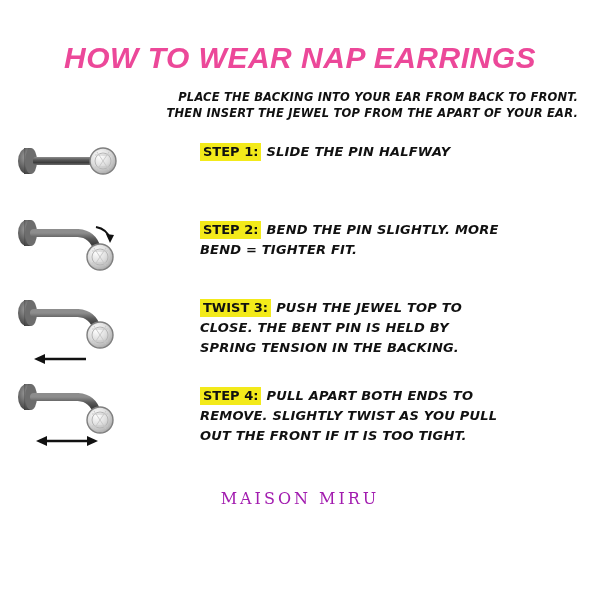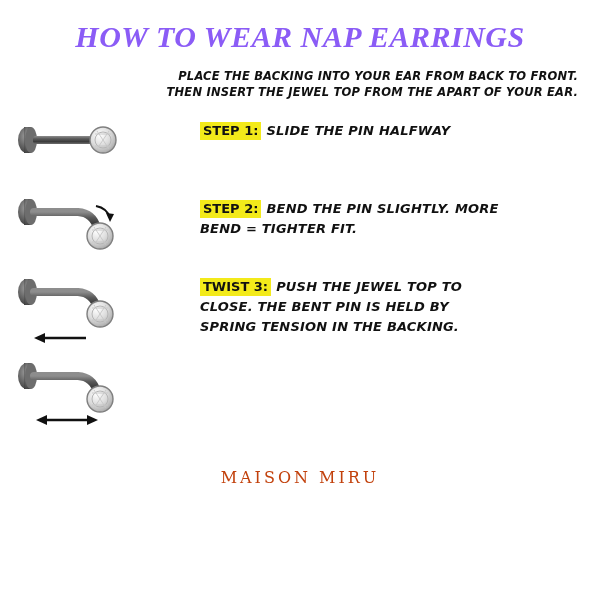--- a/index.html
+++ b/index.html
@@ -17,27 +17,27 @@
   }
   .page {
     width: 600px;
     height: 600px;
     position: relative;
     box-sizing: border-box;
     padding: 0;
   }
   .title {
     text-align: center;
-    font-family: Liberation Serif, serif;
+    font-family: Liberation Sans, sans-serif;
     font-weight: bold;
     font-style: italic;
     font-size: 30px;
     letter-spacing: 0.5px;
-    margin: 20px 0 0 0;
-    color: #8b5cf6;
+    margin: 41px 0 0 0;
+    color: #ec4899;
   }
   .subtitle {
     text-align: right;
     font-weight: bold;
     font-style: italic;
     font-size: 11.5px;
     line-height: 16px;
     letter-spacing: 0.2px;
     margin: 14px 22px 0 22px;
     color: #111;
@@ -90,21 +90,21 @@
     font-size: 11.5px;
     line-height: 17px;
     margin: 14px 34px 0 34px;
     letter-spacing: 0.1px;
   }
   .brand {
     text-align: center;
     font-size: 16px;
     letter-spacing: 3px;
     margin-top: 26px;
-    color: #c2410c;
+    color: #a21caf;
     font-family: "DejaVu Serif", serif;
   }
   svg { display: block; }
 </style>
 </head>
 <body>
 
 <div class="page">
 
   <h1 class="title">HOW TO WEAR NAP EARRINGS</h1>
@@ -225,20 +225,26 @@
           <circle cx="100" cy="41" r="8" fill="none" stroke="#b5b5b5" stroke-width="1"></circle>
           <path d="M92 35 L108 35 M92 47 L108 47 M94 32 L106 50 M106 32 L94 50" stroke="#c5c5c5" stroke-width="0.9" fill="none"></path>
 
           <g>
             <line x1="42" y1="62" x2="92" y2="62" stroke="#111" stroke-width="2.4"></line>
             <polygon points="36,62 47,57 47,67" fill="#111"></polygon>
             <polygon points="98,62 87,57 87,67" fill="#111"></polygon>
           </g>
         </svg>
       </div>
+      <div class="text-col">
+        <div class="step-body">
+          <span class="step-label">STEP 4:</span>
+          <span class="step-text">PULL APART BOTH ENDS TO REMOVE. SLIGHTLY TWIST AS YOU PULL OUT THE FRONT IF IT IS TOO TIGHT.</span>
+        </div>
+      </div>
     </div>
 
   </div>
 
 
   <div class="brand">MAISON MIRU</div>
 
 </div>
 
 </body></html>

